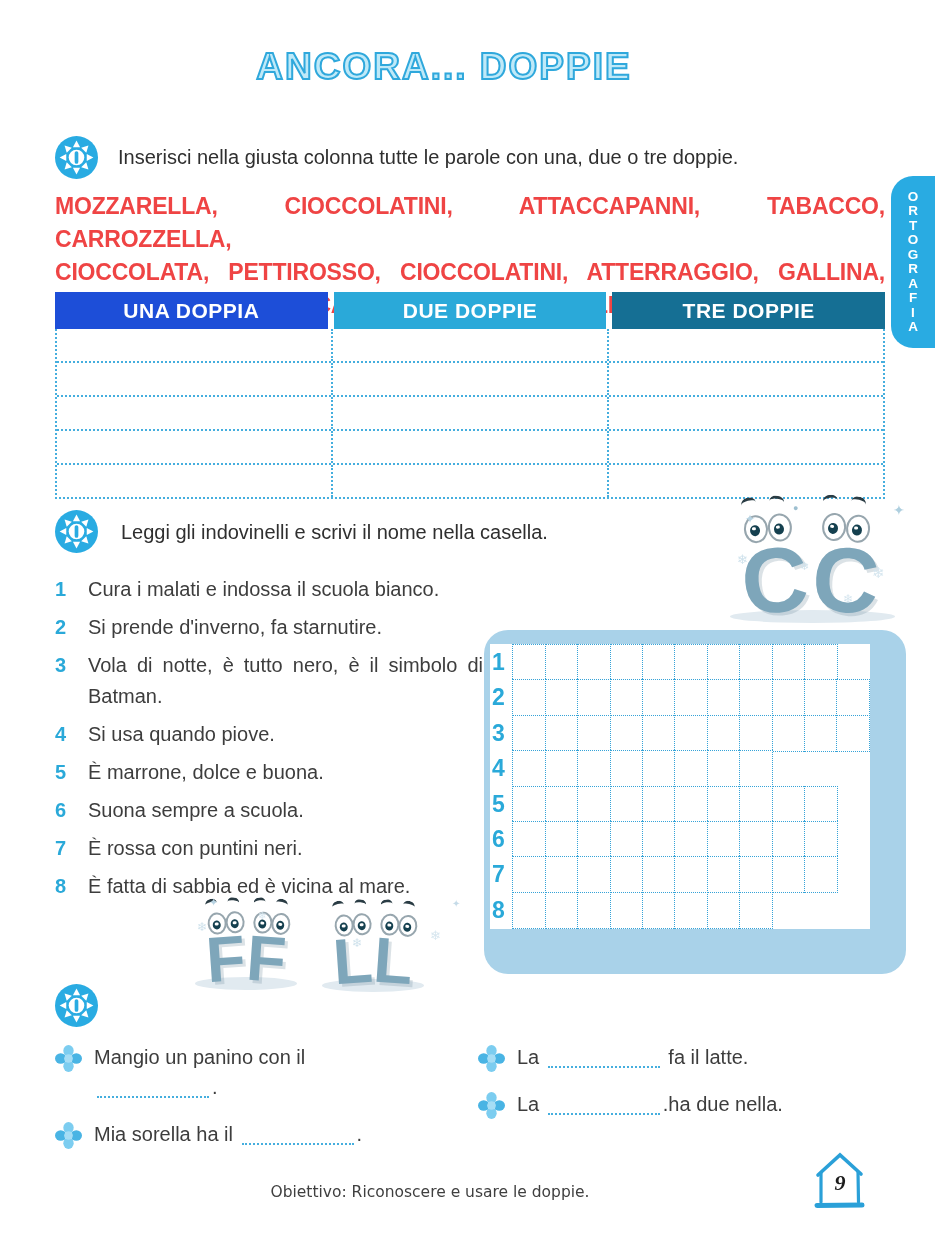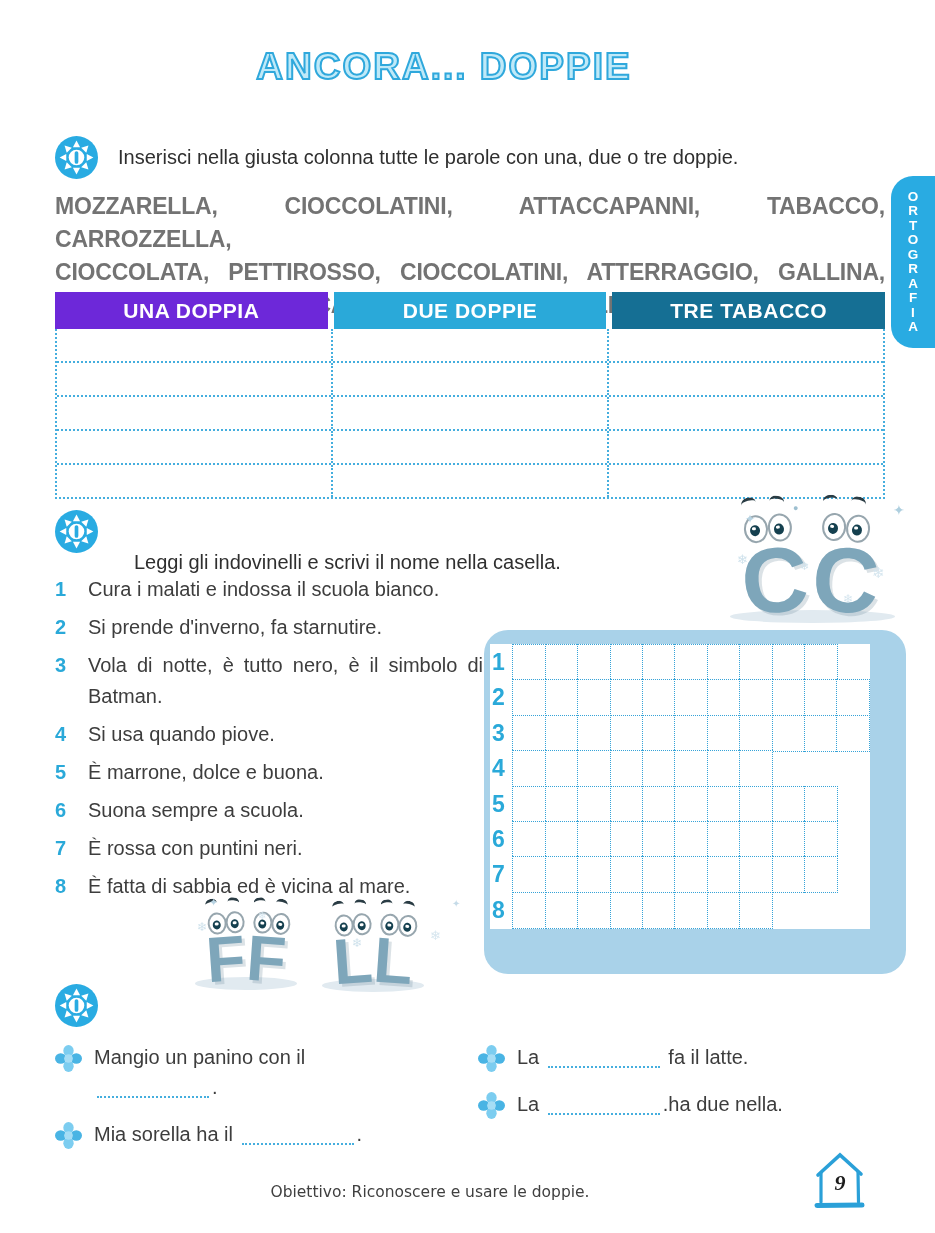--- a/index.html
+++ b/index.html
@@ -11,21 +11,21 @@
          font-size:37px;font-weight:bold;letter-spacing:2px;color:#bfe9f8;
          -webkit-text-stroke:2px #2fa8dc;}
 
   
   .sun-slot{position:absolute;width:43px;height:43px;}
 
   .instruction{position:absolute;font-size:20px;color:#2f2f2f;}
 
   
   .word-list{position:absolute;left:55px;top:190px;width:830px;}
-  .word-line{font-weight:bold;font-size:23px;line-height:33px;color:#737373;
+  .word-line{font-weight:bold;font-size:23px;line-height:33px;color:#ef4444;
              letter-spacing:-0.2px;text-align:justify;text-align-last:justify;}
   .word-line:last-child{text-align-last:left;}
 
   
   .dtable{position:absolute;left:55px;top:292px;width:830px;}
   .thead{display:flex;gap:6px;height:37px;}
   .th{flex:1;display:flex;align-items:center;justify-content:center;color:#fff;
       font-weight:bold;font-size:21px;letter-spacing:0.5px;}
   .tbody{border-left:2px dotted #45aede;border-right:2px dotted #45aede;
          border-bottom:2px dotted #45aede;}
@@ -122,23 +122,23 @@
   <div class="instruction" style="left:118px;top:146px;width:770px;">Inserisci nella giusta colonna tutte le parole con una, due o tre doppie.</div>
 
   <div class="word-list">
       <div class="word-line">MOZZARELLA, CIOCCOLATINI, ATTACCAPANNI, TABACCO, CARROZZELLA,</div>
       <div class="word-line">CIOCCOLATA, PETTIROSSO, CIOCCOLATINI, ATTERRAGGIO, GALLINA,</div>
       <div class="word-line">CORAZZA, CAPPELLO, CAPPOTTO, GRASSOTTELLO, ACCAPPATOIO.</div>
     </div>
 
   <div class="dtable">
     <div class="thead">
-        <div class="th" style="background: #6d28d9;">UNA DOPPIA</div>
+        <div class="th" style="background: #1d4ed8;">UNA DOPPIA</div>
         <div class="th" style="background: rgb(42, 169, 217);">DUE DOPPIE</div>
-        <div class="th" style="background: rgb(21, 111, 148);">TRE TABACCO</div>
+        <div class="th" style="background: rgb(21, 111, 148);">TRE DOPPIE</div>
       </div>
     <div class="tbody">
         <div class="trow">
           <div class="td"></div>
           <div class="td"></div>
           <div class="td"></div>
         </div>
         <div class="trow">
           <div class="td"></div>
           <div class="td"></div>
@@ -185,21 +185,21 @@
       <polygon points="21,4.5 17.5,11 24.5,11" transform="rotate(135 21 21)"></polygon>
       <polygon points="21,4.5 17.5,11 24.5,11" transform="rotate(180 21 21)"></polygon>
       <polygon points="21,4.5 17.5,11 24.5,11" transform="rotate(225 21 21)"></polygon>
       <polygon points="21,4.5 17.5,11 24.5,11" transform="rotate(270 21 21)"></polygon>
       <polygon points="21,4.5 17.5,11 24.5,11" transform="rotate(315 21 21)"></polygon>
       <circle cx="21" cy="21" r="7.6"></circle>
     </g>
     <rect x="19.2" y="14.8" width="3.6" height="12.4" rx="1.8" fill="#29abe2"></rect>
   </svg>
 </div>
-  <div class="instruction" style="left:134px;top:521px;width:600px;margin-top:30px;">Leggi gli indovinelli e scrivi il nome nella casella.</div>
+  <div class="instruction" style="left:121px;top:521px;width:600px;">Leggi gli indovinelli e scrivi il nome nella casella.</div>
 
   <div class="riddles">
       <div class="riddle">
         <span class="rnum">1</span>
         <span class="rtext">Cura i malati e indossa il scuola bianco.</span>
       </div>
       <div class="riddle">
         <span class="rnum">2</span>
         <span class="rtext">Si prende d'inverno, fa starnutire.</span>
       </div>

